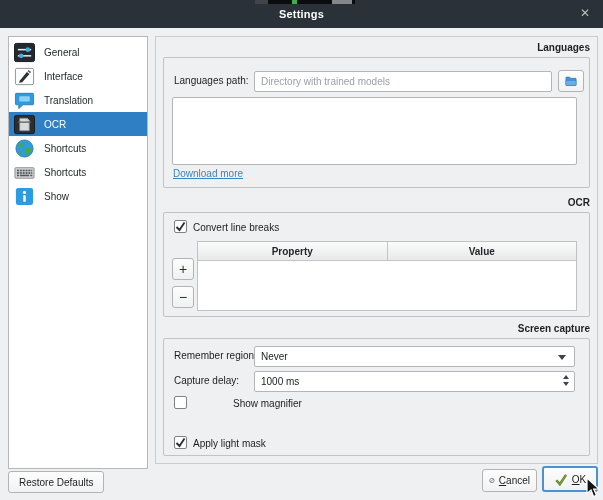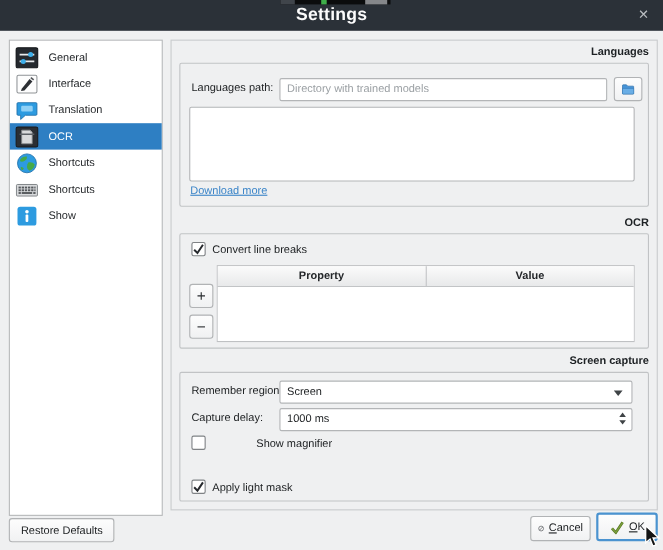--- a/index.html
+++ b/index.html
@@ -4,21 +4,21 @@
 <style>
   html,body{margin:0;padding:0;background:#eff0f1;}
   *{box-sizing:border-box;}
   .window{
     position:relative;width:603px;height:500px;background:#eff0f1;
     font-family:"Liberation Sans",sans-serif;font-size:10px;color:#1b1e20;overflow:hidden;
   }
   
   .titlebar{position:absolute;left:0;top:0;width:603px;height:28px;background:#2b3138;
     display:flex;align-items:center;justify-content:center;}
-  .titlebar .title{font-size:16px;font-weight:bold;color:#fcfcfc;letter-spacing:.2px;}
+  .titlebar .title{font-size:11px;font-weight:bold;color:#fcfcfc;letter-spacing:.2px;}
   .close-btn{position:absolute;right:13px;top:7px;color:#b9bdc0;font-size:12px;line-height:12px;cursor:default;}
   .artifact{position:absolute;left:255px;top:0;width:100px;height:4px;background:#0b0c0d;}
   .artifact .seg1{position:absolute;left:0;top:0;width:13px;height:4px;background:#40454b;}
   .artifact .seg2{position:absolute;left:37px;top:0;width:5px;height:4px;background:#3fae4a;}
   .artifact .seg3{position:absolute;left:77px;top:0;width:20px;height:4px;background:#85878a;}
   
   .sidebar{position:absolute;left:8px;top:36px;width:140px;height:433px;background:#ffffff;
     border:1px solid #b5b7b9;padding-top:3px;}
   .side-item{display:flex;align-items:center;height:24px;padding-left:5px;gap:9px;cursor:default;}
   .side-item .lbl{color:#26292c;}
@@ -213,21 +213,21 @@
         <div class="prop-body"></div>
       </div>
     </div>
   </div>
 
   <div class="group g-capture">
     <div class="group-title">Screen capture</div>
     <div class="group-box">
       <span class="form-label" style="left:10px;top:11px;">Remember region:</span>
       <div class="combo field">
-        <span>Screen</span>
+        <span>Never</span>
         <span class="arrow"></span>
       </div>
 
       <span class="form-label" style="left:10px;top:36px;">Capture delay:</span>
       <div class="spinbox field">
         <input type="text" value="1000 ms" style="">
         <span class="spin-arrows">
           <span class="sp-up"></span>
           <span class="sp-dn"></span>
         </span>

